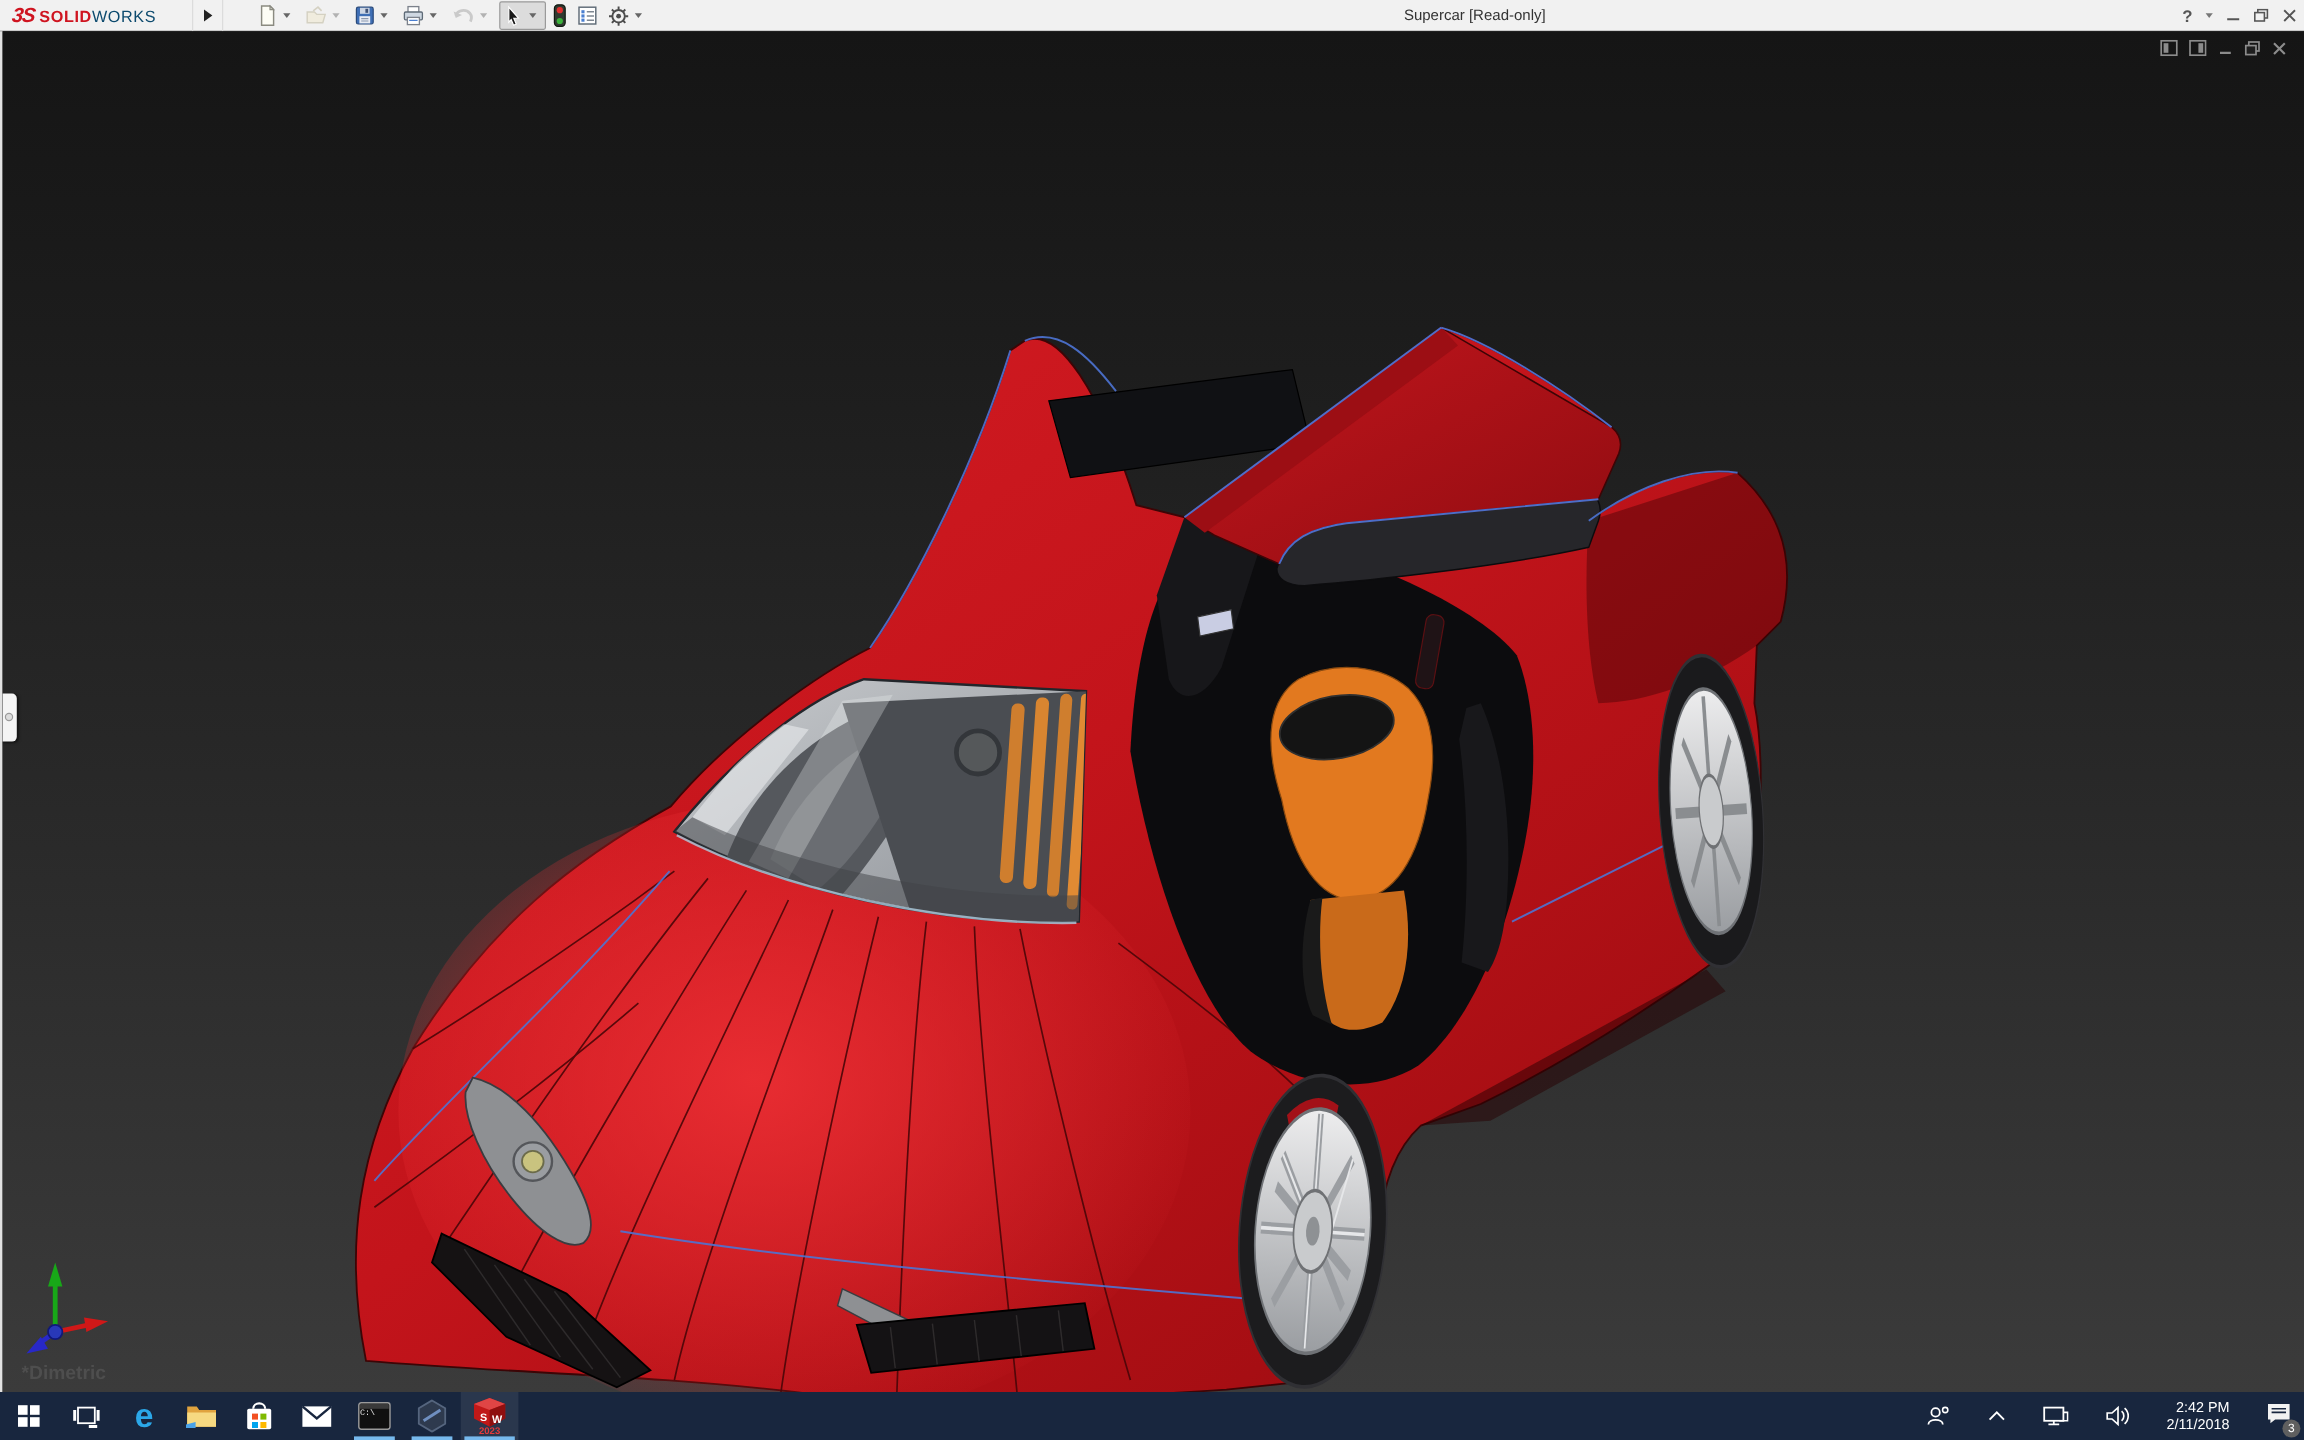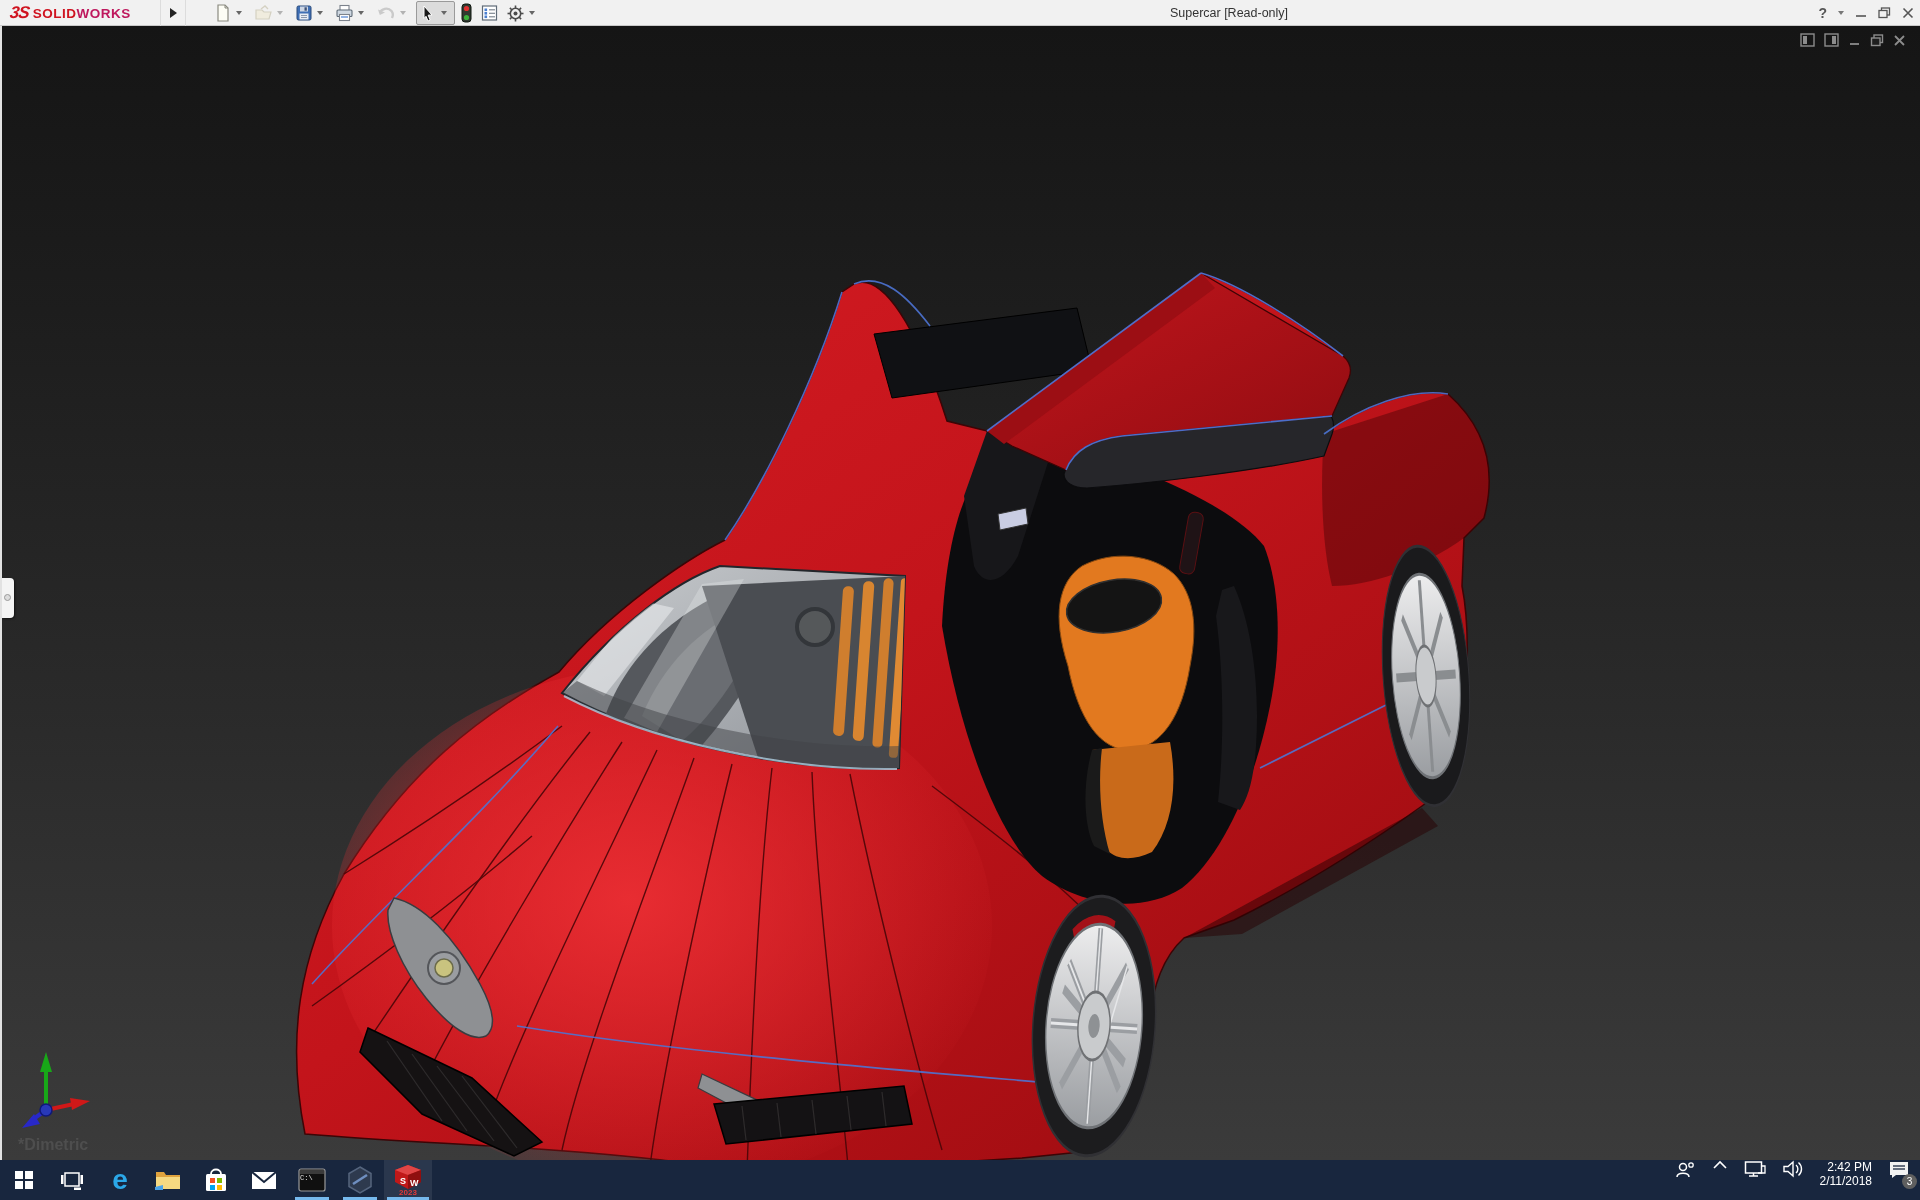--- a/index.html
+++ b/index.html
@@ -5,21 +5,21 @@
   * { margin:0; padding:0; box-sizing:border-box; }
   html,body { width:1920px; height:1200px; overflow:hidden; background:#000;
     font-family:"Liberation Sans", sans-serif; }
 
   
   .titlebar { position:relative; width:1920px; height:26px; background:#f1f1f1;
     border-bottom:1px solid #c9c9c9; }
   .brand { position:absolute; left:10px; top:2px; height:22px; display:flex; align-items:center; }
   .brand .mark { font-size:17px; font-weight:bold; font-style:italic; color:#cf1420; letter-spacing:-1px; margin-right:4px; transform:skewX(-8deg); }
   .brand .bold { font-size:13.5px; font-weight:bold; color:#cf1420; letter-spacing:.5px; }
-  .brand .light { font-size:13.5px; font-weight:bold; color:#be185d; letter-spacing:.5px; }
+  .brand .light { font-size:13.5px; font-weight:normal; color:#0c4a6e; letter-spacing:.5px; }
   .flyout { position:absolute; left:160px; top:0; width:26px; height:26px;
     border-left:1px solid #dcdcdc; border-right:1px solid #dcdcdc;
     display:flex; align-items:center; justify-content:center; }
   .flyout .tri { width:0; height:0; border-left:7px solid #222; border-top:5px solid transparent; border-bottom:5px solid transparent; }
   .tools { position:absolute; left:212px; top:0; height:26px; display:flex; align-items:center; }
   .tool { display:flex; align-items:center; margin-right:3px; height:24px; padding:0 2px; }
   .tool svg { display:block; }
   .caret { width:0; height:0; border-top:4px solid #666; border-left:3.5px solid transparent; border-right:3.5px solid transparent; margin:0 5px 0 4px; }
   .tool.disabled { opacity:.45; }
   .tool.pressed { background:#dcdcdc; border:1px solid #9a9a9a; border-radius:2px; }
@@ -51,21 +51,21 @@
   .winlogo i { background:#fff; }
   .searchbox { width:344px; background:#f2f2f2; display:flex; align-items:center; padding:0 10px; }
   .cortana { width:20px; height:20px; border:2.5px solid #1f1f1f; border-radius:50%; margin-right:12px; flex:none; }
   .searchtext { flex:1; font-size:15px; color:#1f1f1f; }
   .micro { flex:none; }
   .tb-slot { width:48px; position:relative; display:flex; align-items:center; justify-content:center; }
   .tb-slot .underline { position:absolute; bottom:0; left:50%; transform:translateX(-50%); height:3px; background:#76b9ed; }
   .tb-slot.active { background:rgba(255,255,255,.08); }
   .edge-e { font-size:28px; font-weight:bold; color:#2ba7e8; line-height:28px; }
   .spacer { flex:1; }
-  .tray { display:flex; align-items:flex-start; gap:16px; padding-right:10px; }
+  .tray { display:flex; align-items:center; gap:30px; padding-right:10px; }
   .clock { text-align:right; color:#fff; font-size:12px; line-height:14px; cursor:default; }
   .action { position:relative; }
   .badge { position:absolute; right:-7px; bottom:-5px; width:15px; height:15px; border-radius:50%;
     background:#5f5f5f; color:#fff; font-size:10px; display:flex; align-items:center; justify-content:center; }
   .sw-icon { position:relative; width:30px; height:32px; }
   .sw-year { position:absolute; left:50%; transform:translateX(-50%); bottom:-1px; font-size:8px; font-weight:bold; color:#e23a3a; }
 </style>
 </head>
 <body>
 

